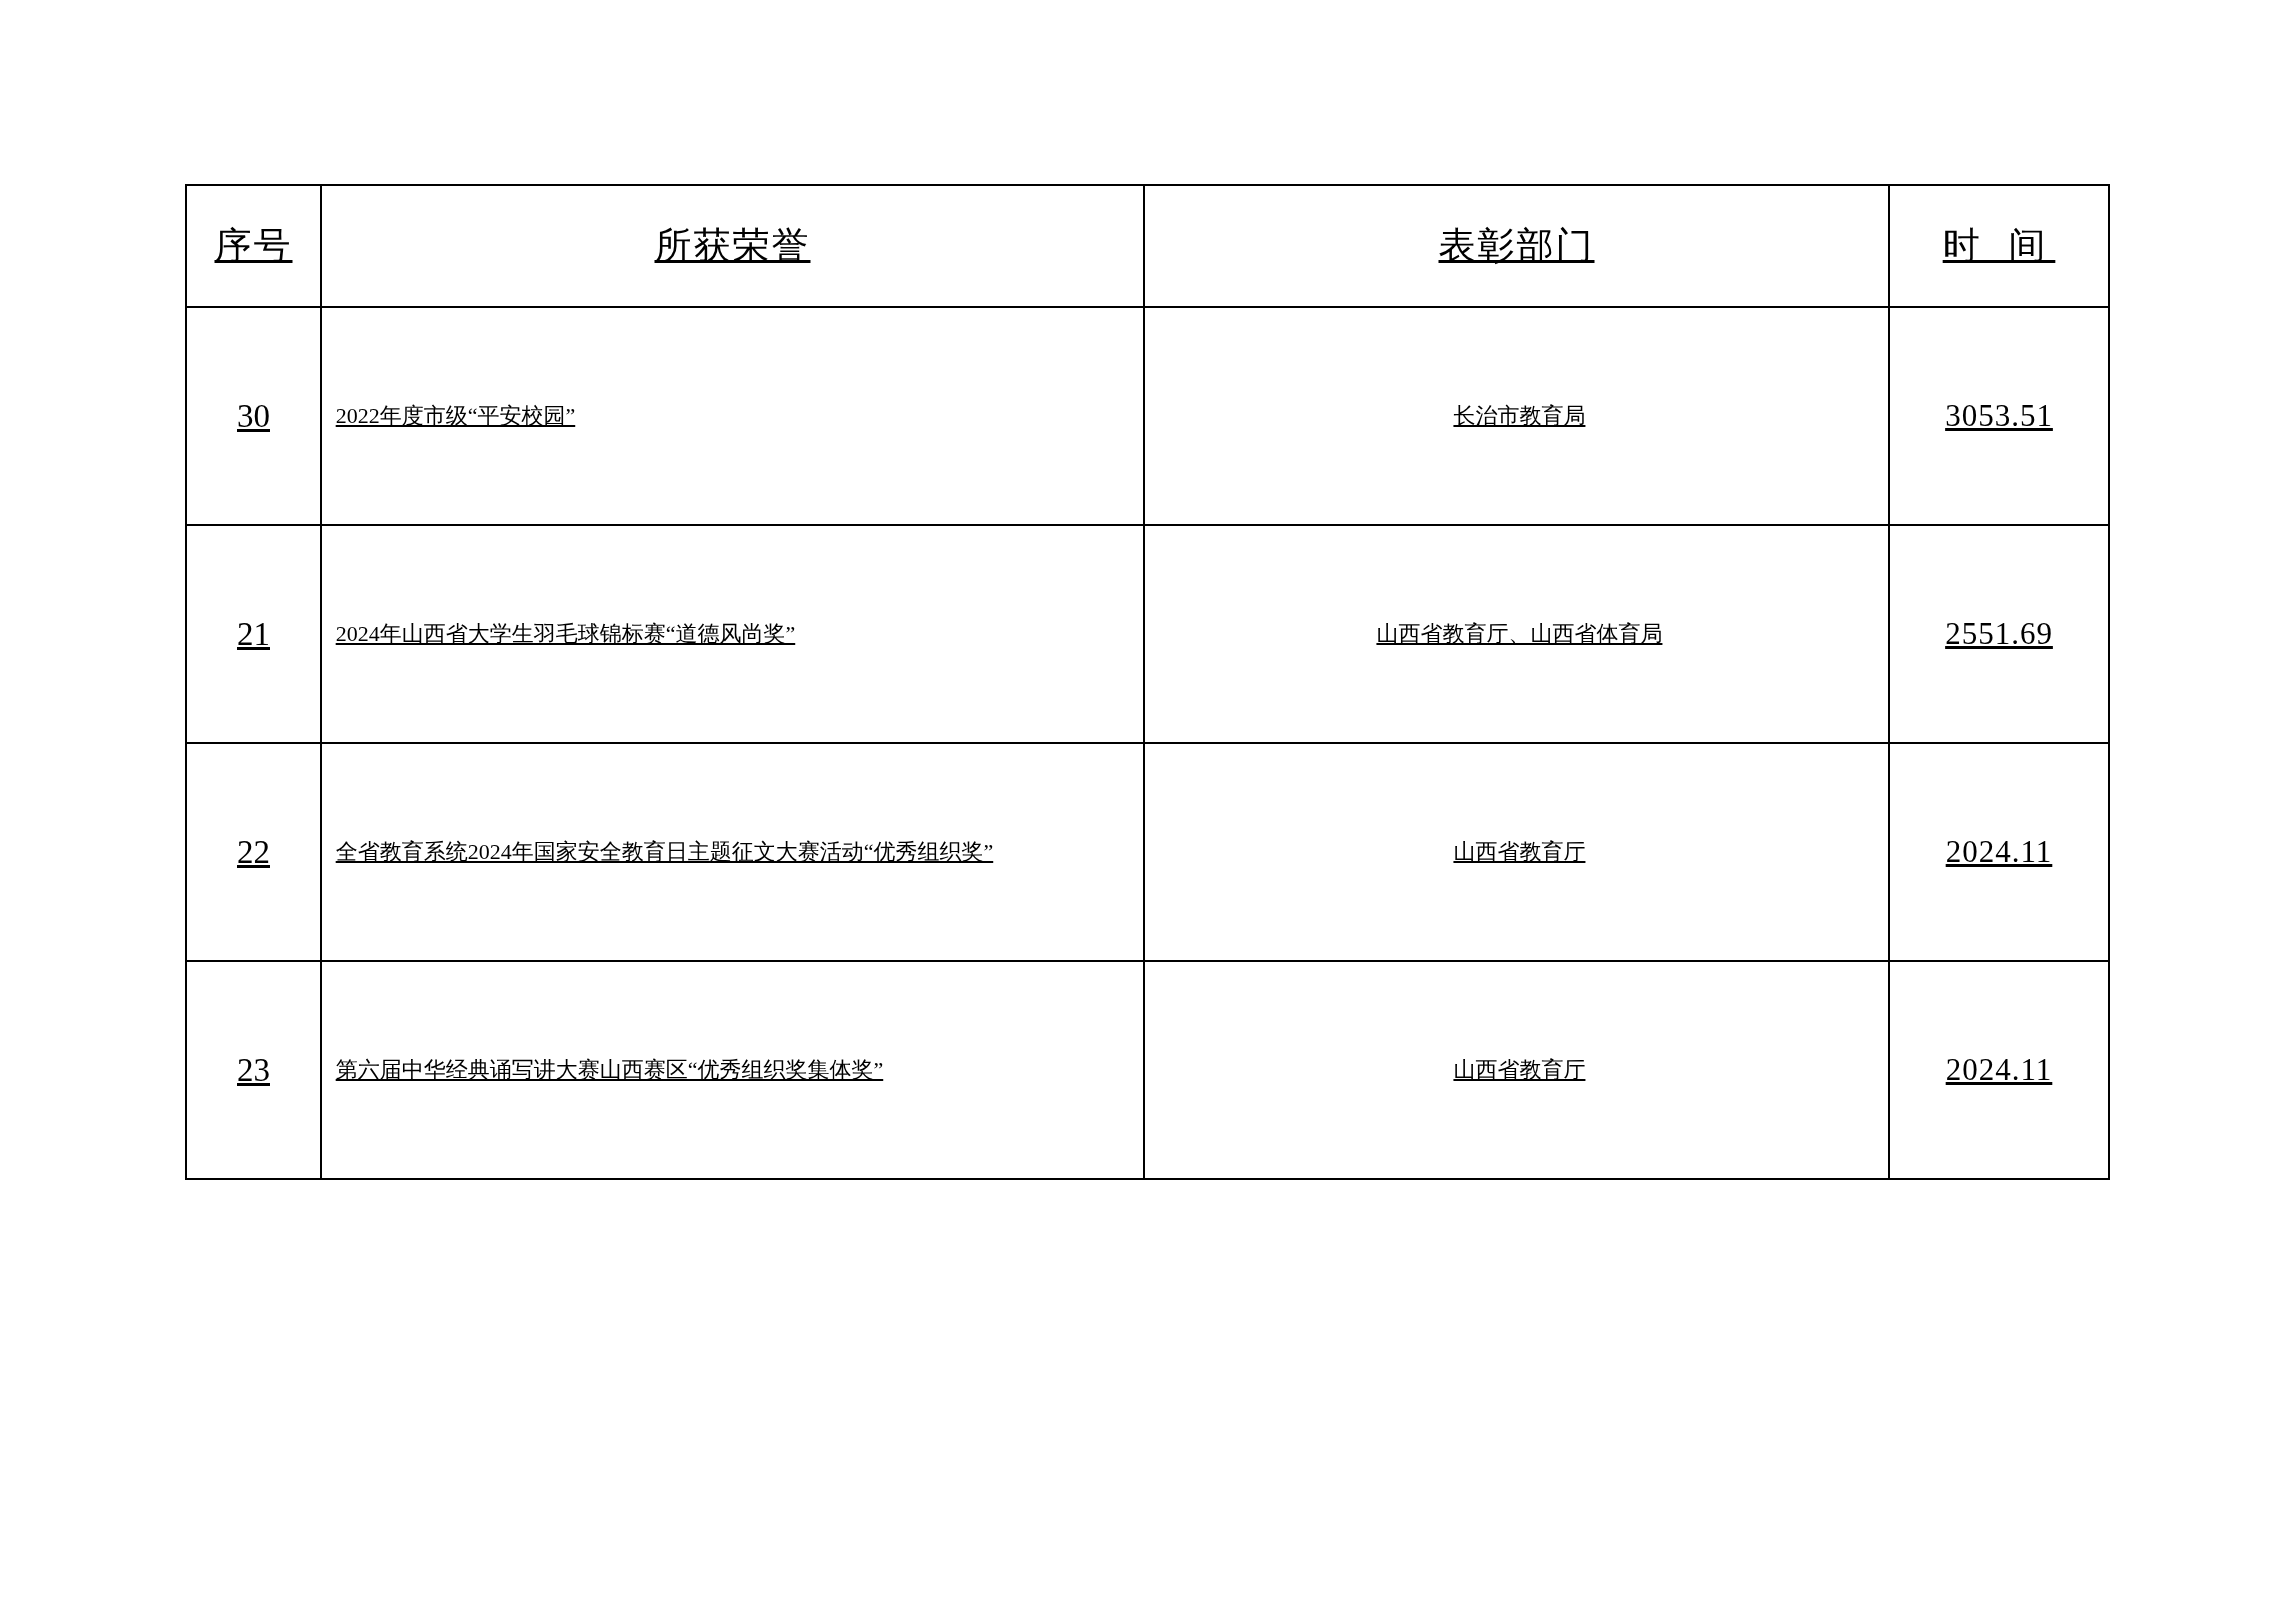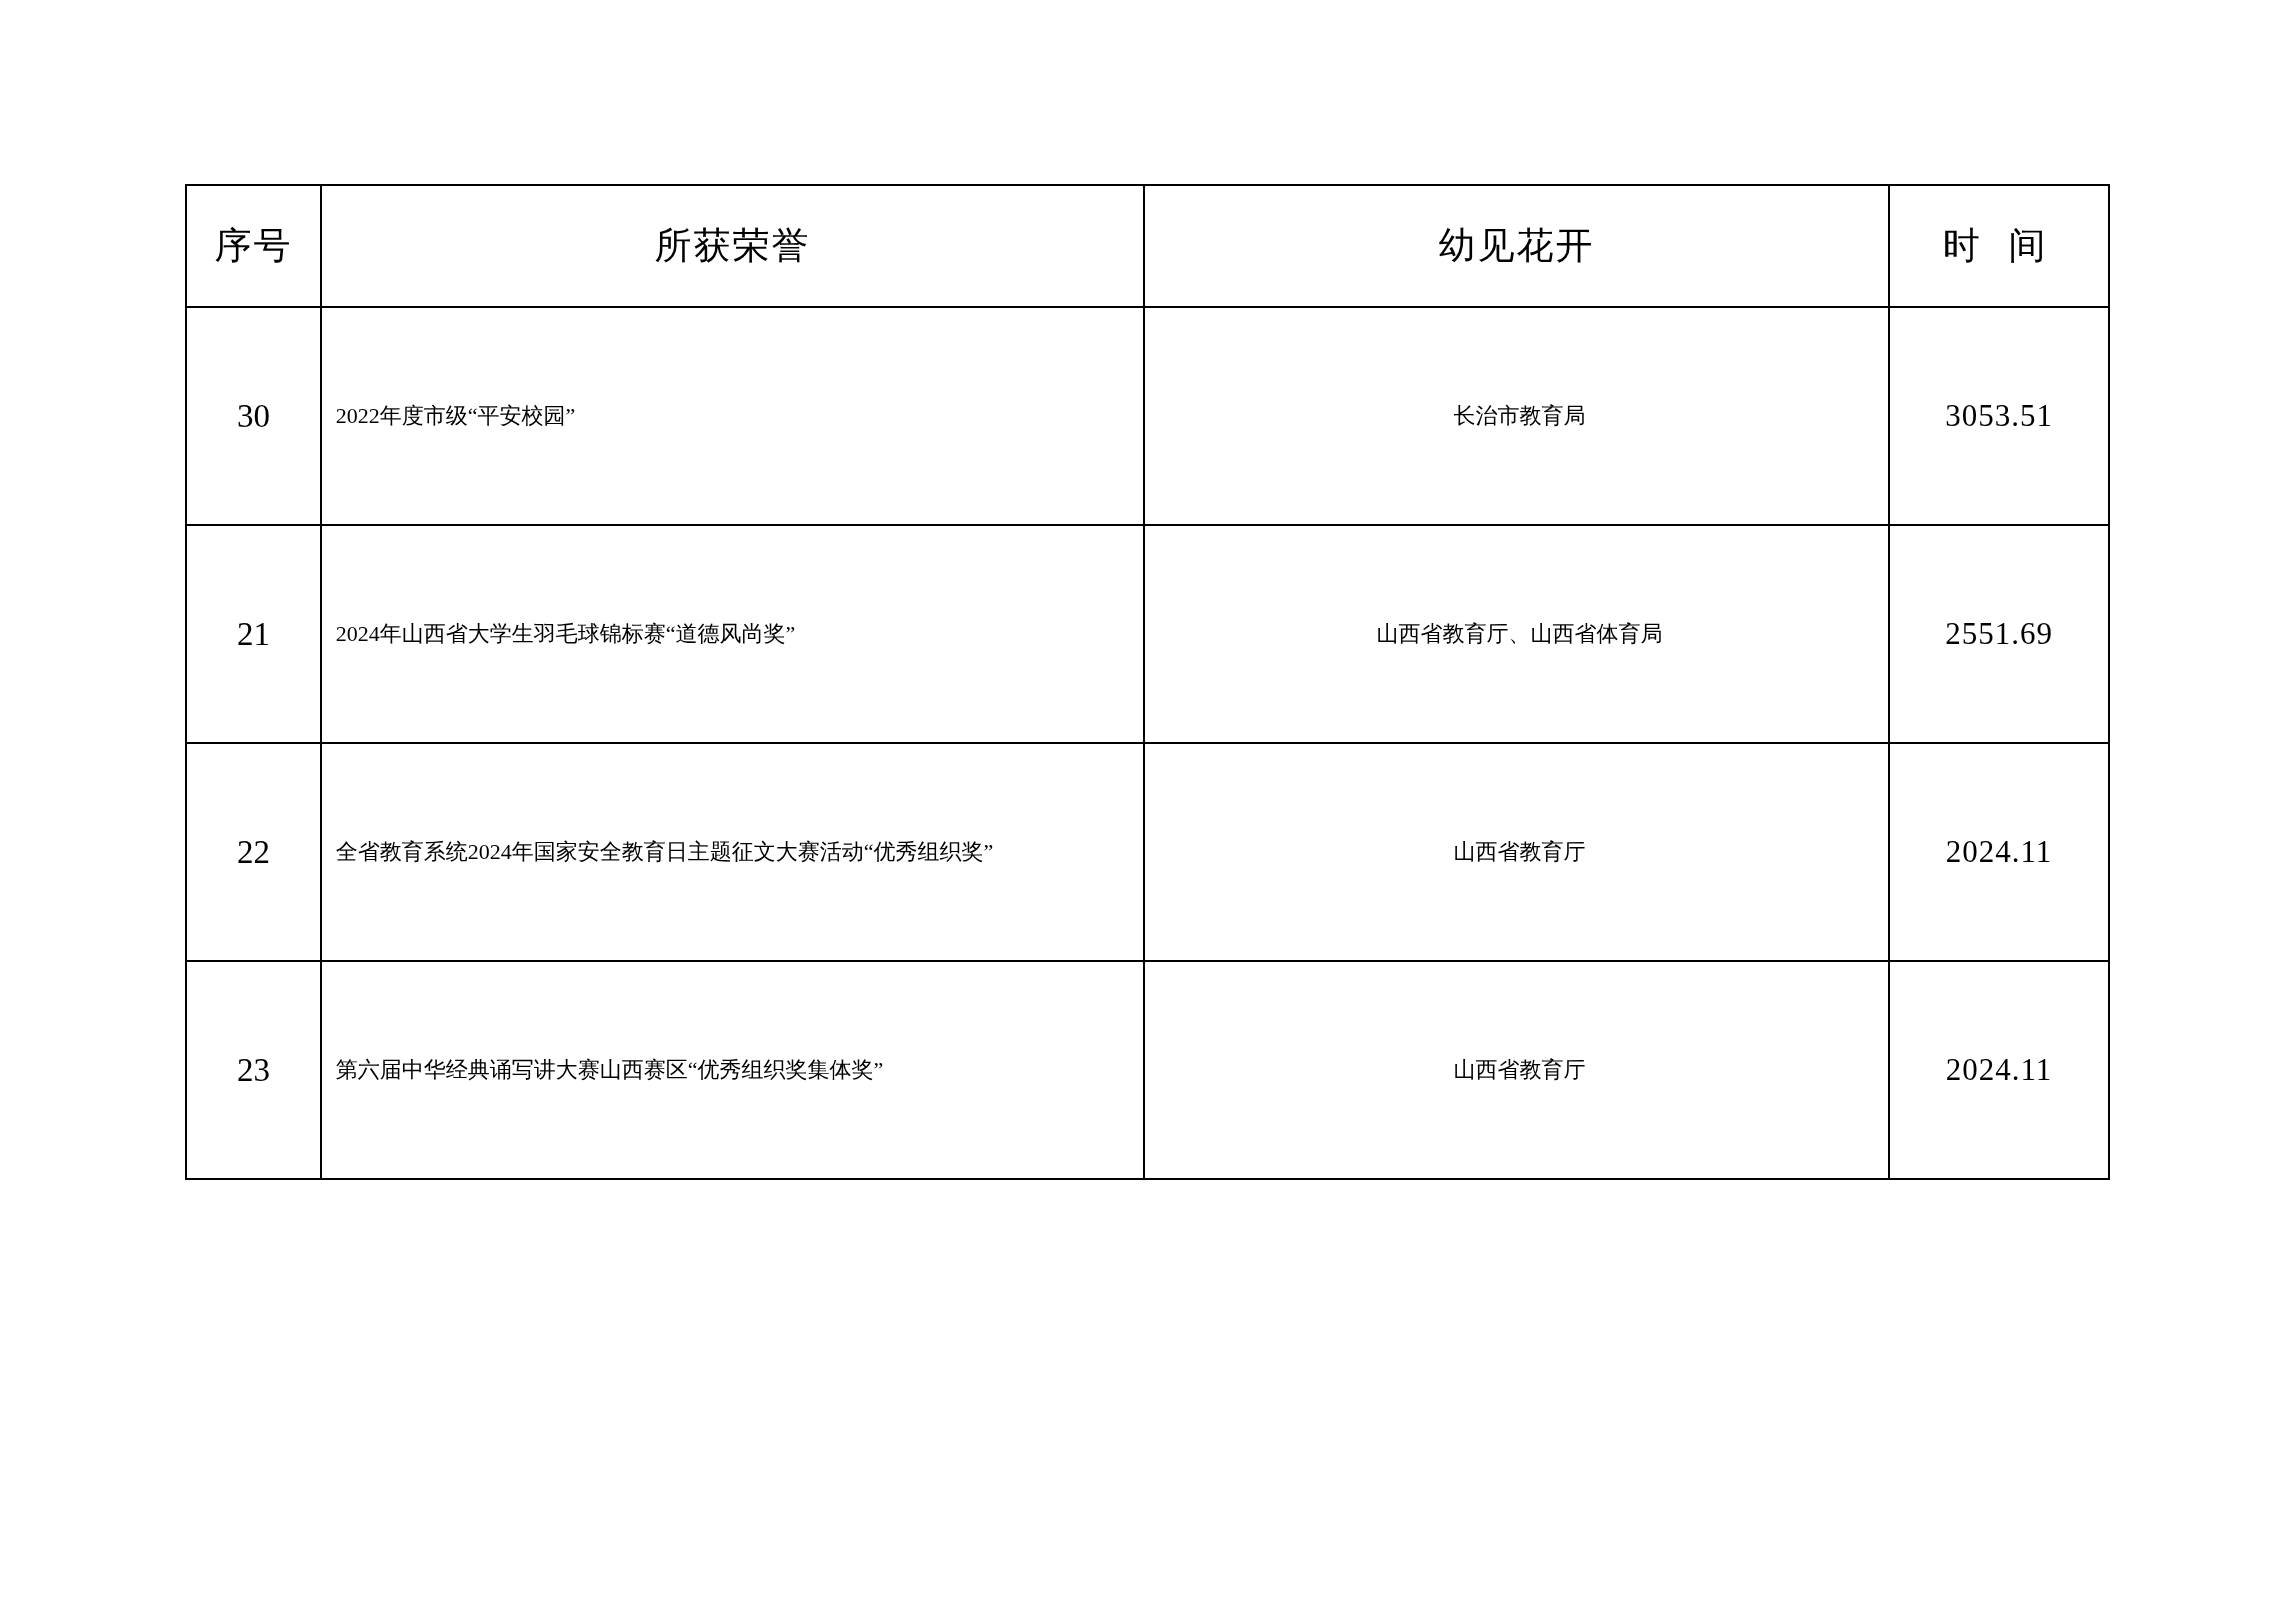--- a/index.html
+++ b/index.html
@@ -18,20 +18,21 @@
     position: relative;
     width: 2292px;
     height: 1620px;
     box-sizing: border-box;
   }
   .table-wrap {
     position: absolute;
     left: 185px;
     top: 184px;
     width: 1923px;
+    text-decoration: underline;
   }
   table.honors {
     border-collapse: collapse;
     table-layout: fixed;
     width: 1923px;
   }
   table.honors td, table.honors th {
     border: 2.9px solid #000000;
     padding: 0;
     vertical-align: middle;
@@ -87,21 +88,21 @@
       <colgroup>
         <col class="c-seq">
         <col class="c-honor">
         <col class="c-dept">
         <col class="c-time">
       </colgroup>
       <thead>
         <tr>
           <td>序号</td>
           <td>所获荣誉</td>
-          <td>幼见花开</td>
+          <td>表彰部门</td>
           <td class="head-time">时  间</td>
         </tr>
       </thead>
       <tbody>
         <tr>
           <td class="seq">30</td>
           <td class="honor">2022年度市级“平安校园”</td>
           <td class="dept">长治市教育局</td>
           <td class="time">3053.51</td>
         </tr>

